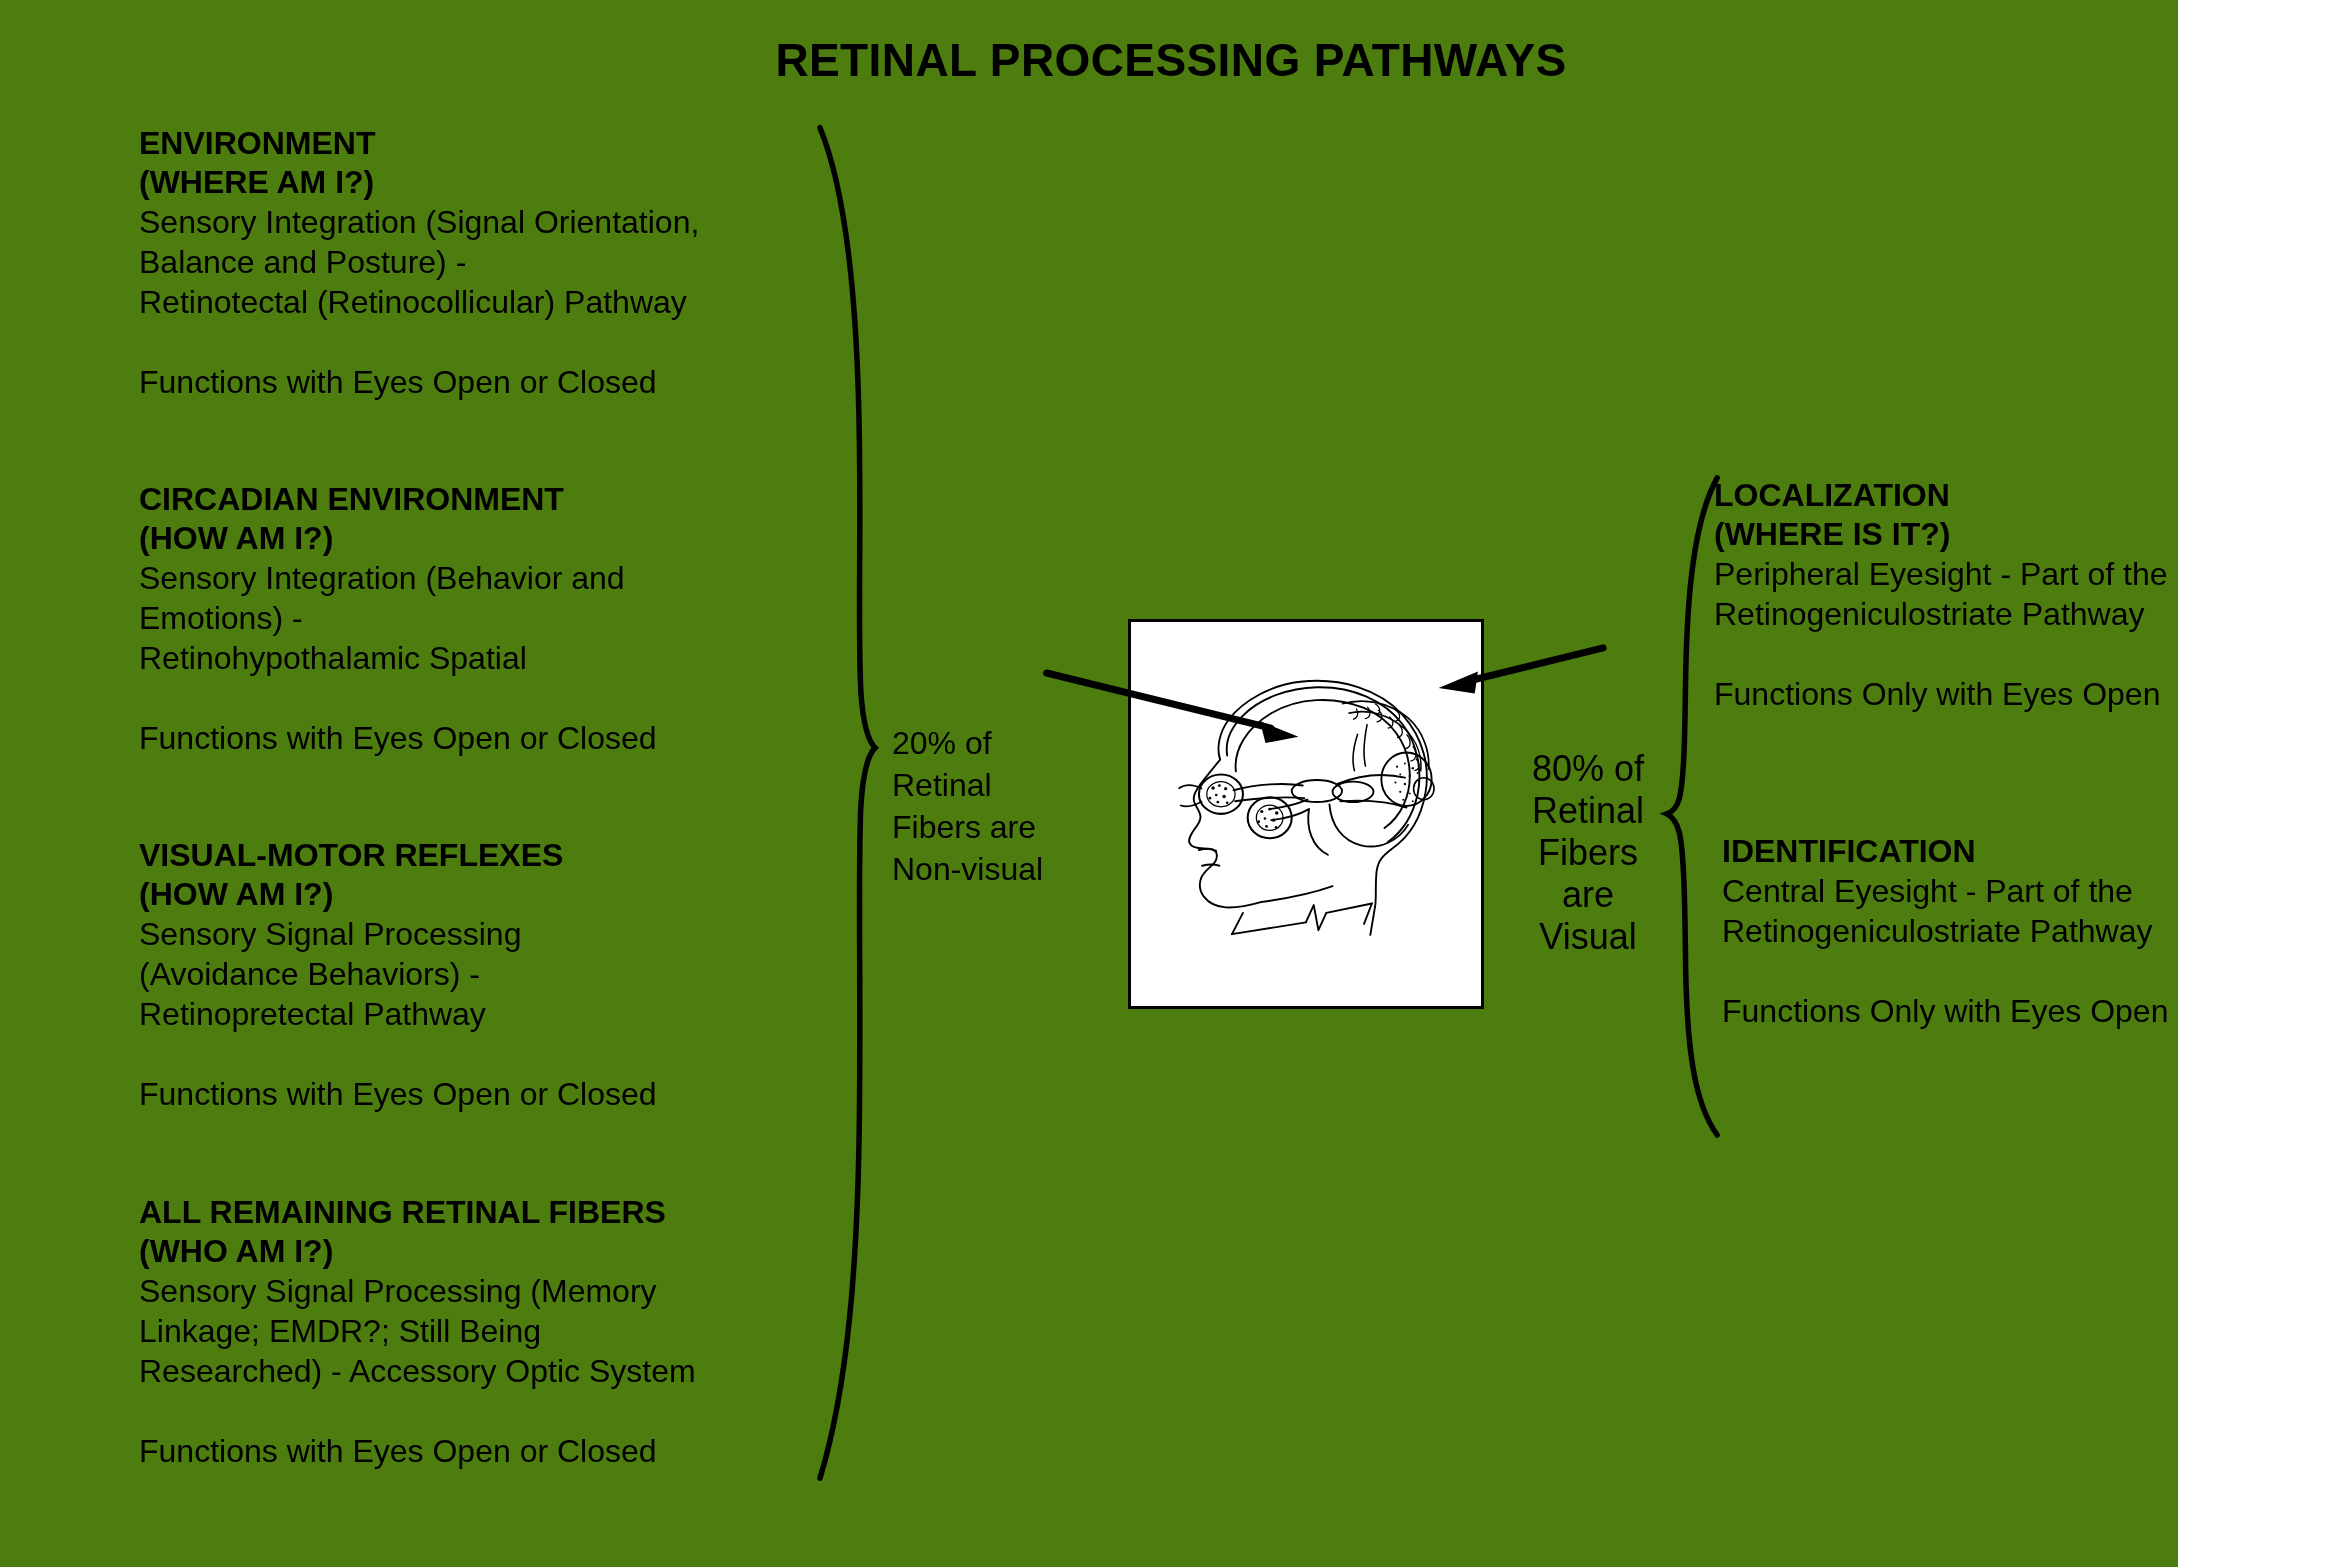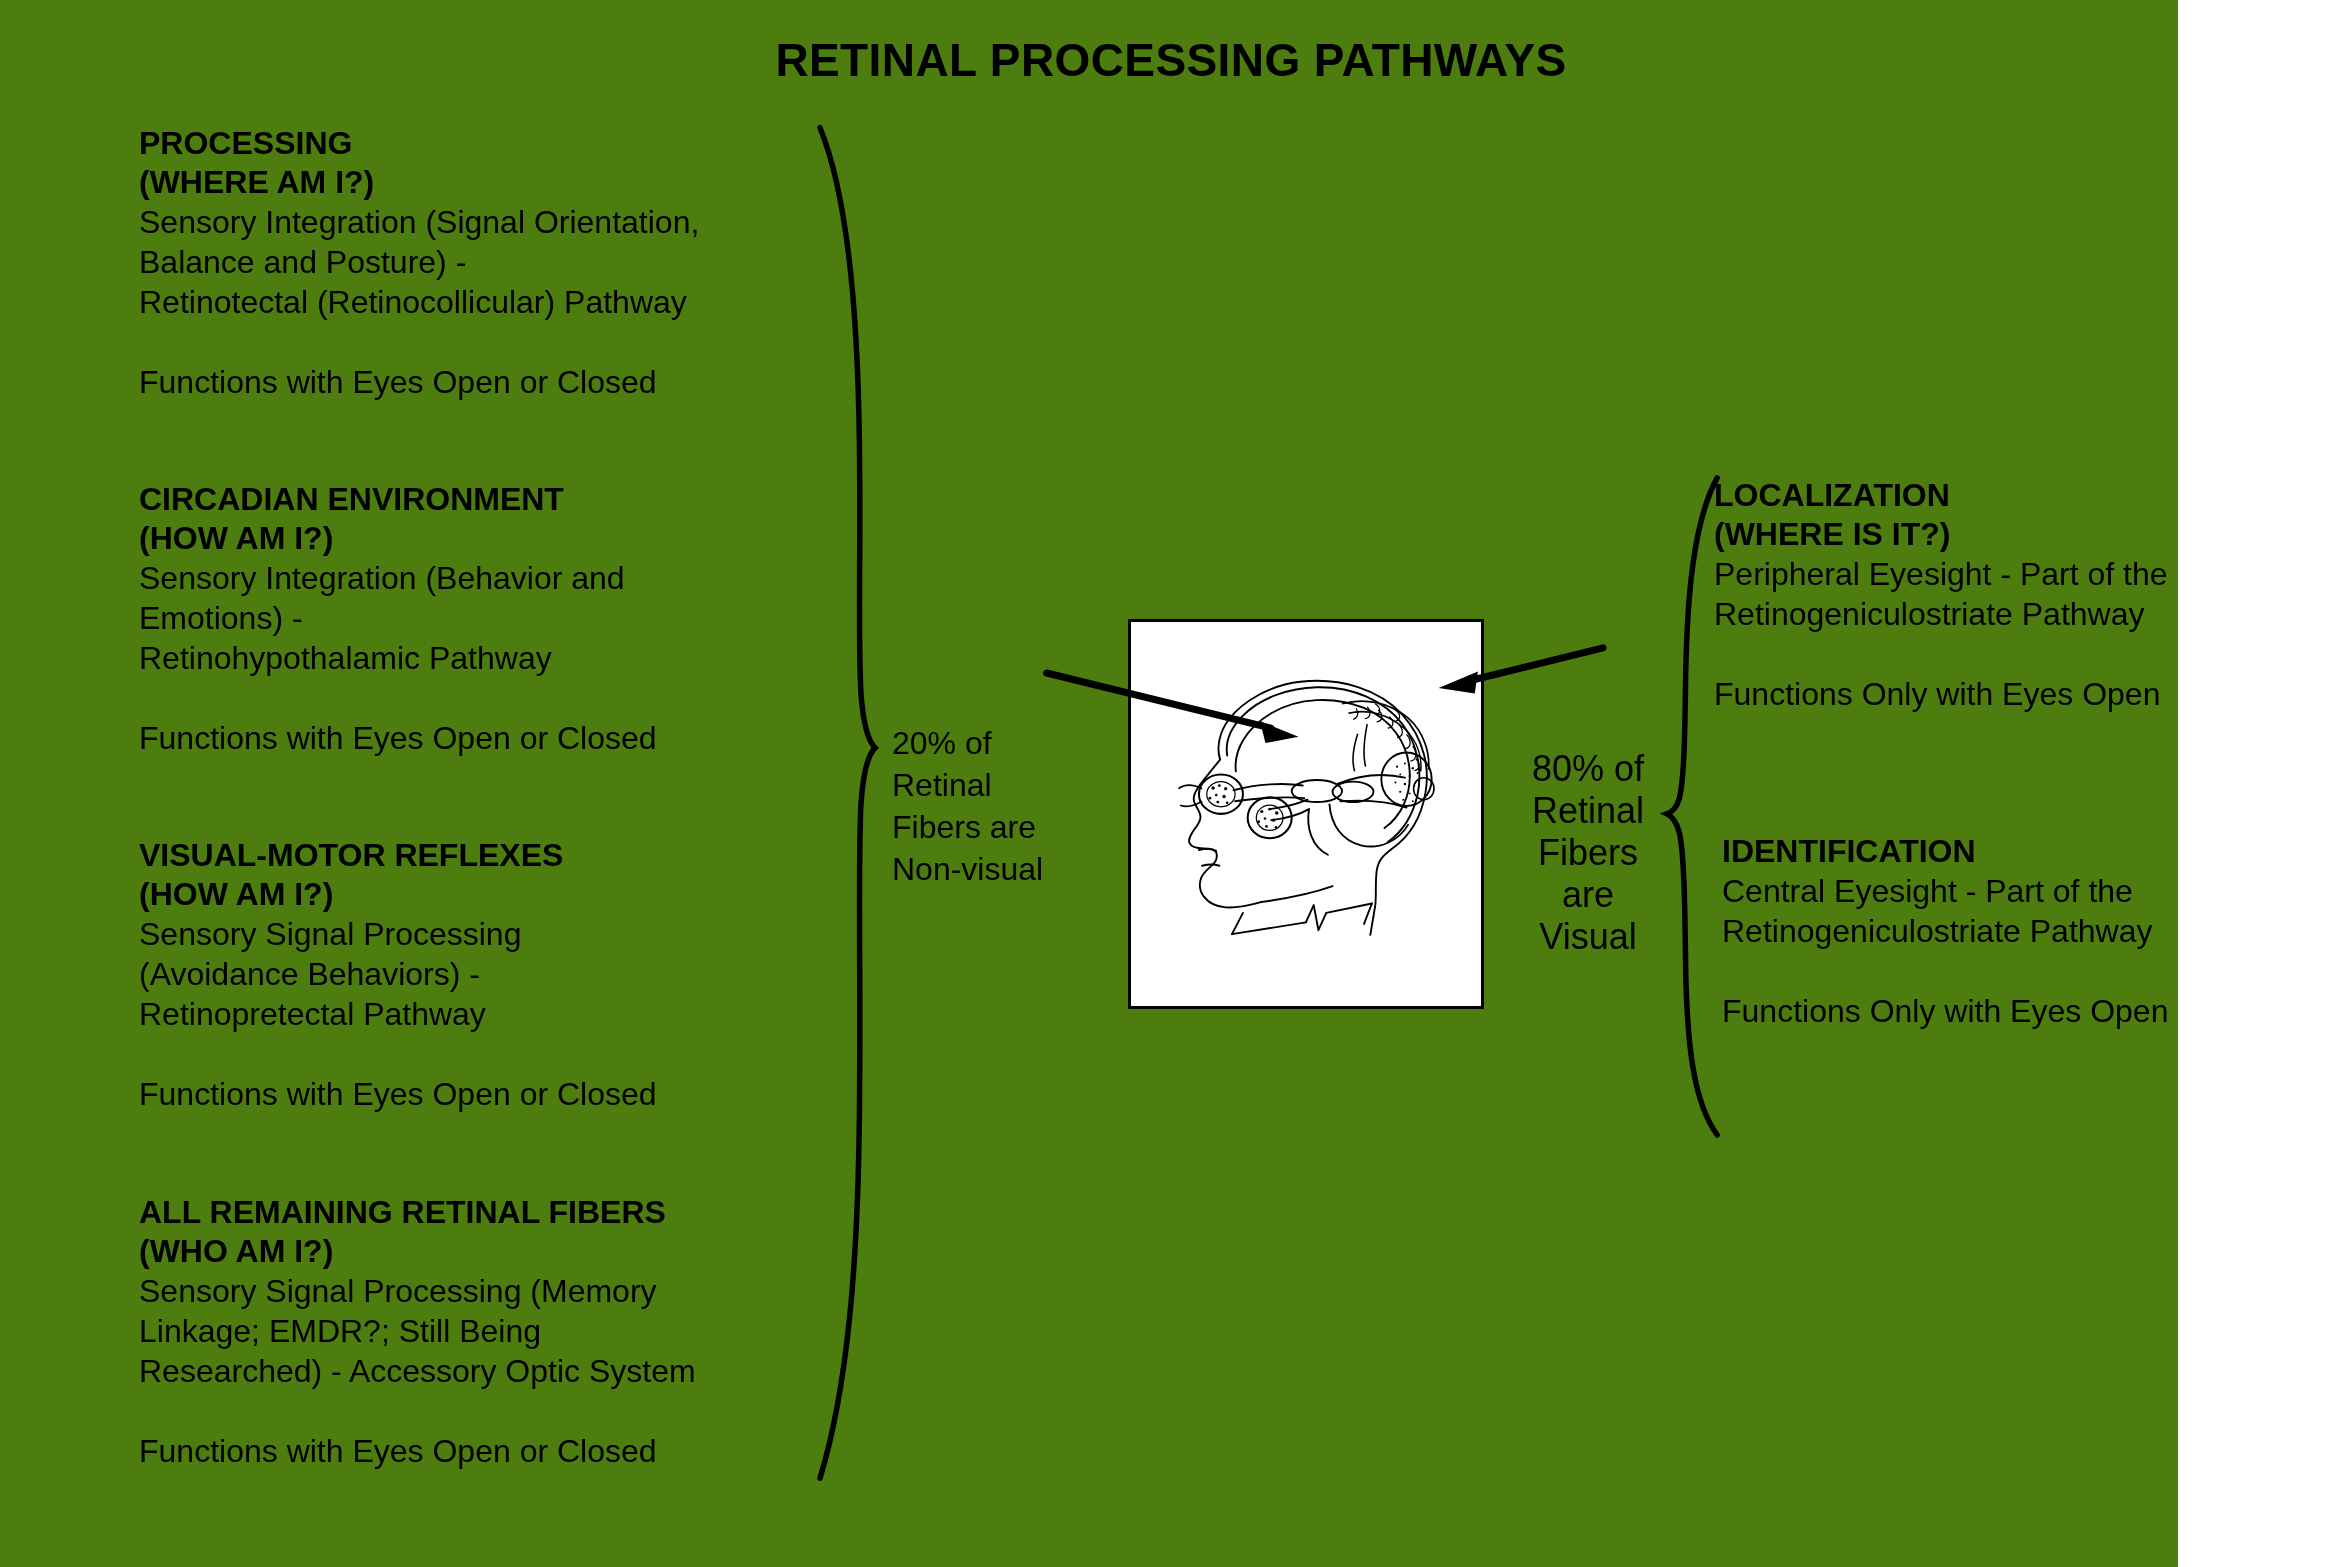--- a/index.html
+++ b/index.html
@@ -120,34 +120,34 @@
 </head>
 <body>
 
 <div id="page">
 
   <div id="title">RETINAL PROCESSING PATHWAYS</div>
 
   <div id="left-column" class="column">
 
     <div class="block" style="top:0px;">
-      <div class="block-heading">PROCESSING</div>
+      <div class="block-heading">ENVIRONMENT</div>
       <div class="block-subheading">(WHERE AM I?)</div>
       <div class="block-line">Sensory Integration (Signal Orientation,</div>
       <div class="block-line">Balance and Posture) -</div>
       <div class="block-line">Retinotectal (Retinocollicular) Pathway</div>
       <div class="block-footer">Functions with Eyes Open or Closed</div>
     </div>
 
     <div class="block" style="top:356px;">
       <div class="block-heading">CIRCADIAN ENVIRONMENT</div>
       <div class="block-subheading">(HOW AM I?)</div>
       <div class="block-line">Sensory Integration (Behavior and</div>
       <div class="block-line">Emotions) -</div>
-      <div class="block-line">Retinohypothalamic Pathway</div>
+      <div class="block-line">Retinohypothalamic Spatial</div>
       <div class="block-footer">Functions with Eyes Open or Closed</div>
     </div>
 
     <div class="block" style="top:712px;">
       <div class="block-heading">VISUAL-MOTOR REFLEXES</div>
       <div class="block-subheading">(HOW AM I?)</div>
       <div class="block-line">Sensory Signal Processing</div>
       <div class="block-line">(Avoidance Behaviors) -</div>
       <div class="block-line">Retinopretectal Pathway</div>
       <div class="block-footer">Functions with Eyes Open or Closed</div>

